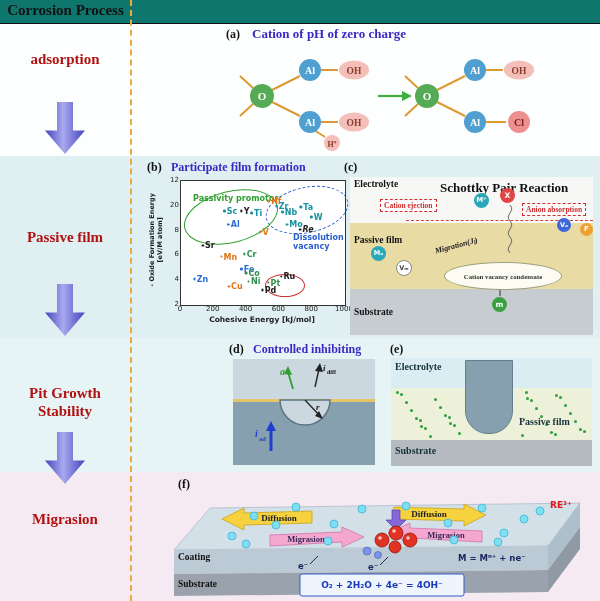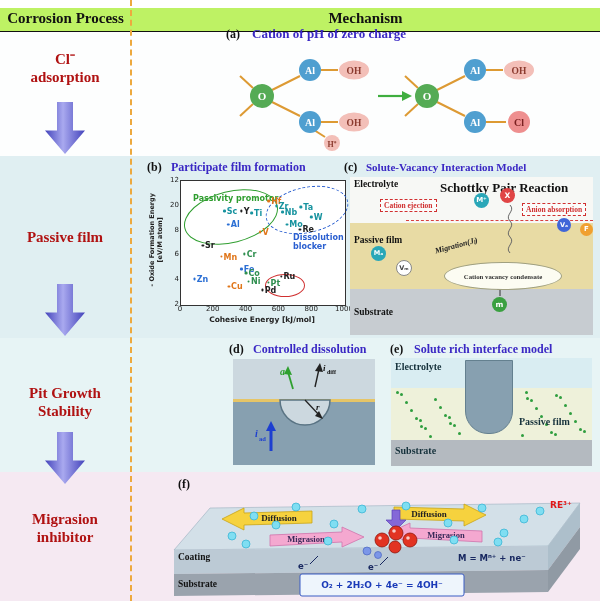--- a/index.html
+++ b/index.html
@@ -6,21 +6,21 @@
   .fig{position:relative;width:600px;height:601px;background:#fff;overflow:hidden;
        font-family:"Liberation Serif",serif;color:#111;}
   .abs{position:absolute;}
   
   .row{position:absolute;left:0;right:0;}
   .row1{top:24px;height:132px;background:#fdfefe;}
   .row2{top:156px;height:182px;background:#e0eff2;}
   .row3{top:338px;height:134px;background:#e7f4f5;}
   .row4{top:472px;height:129px;background:#f5e9f2;}
   
-  .hdr{position:absolute;top:8px;left:0;right:0;height:23px;background:#bef264;border-bottom:1.5px solid #111;}
+  .hdr{position:absolute;top:0;left:0;right:0;height:23px;background:#0f766e;border-bottom:1.5px solid #111;}
   .hdr-l{position:absolute;left:0;top:2px;width:131px;text-align:center;font-weight:bold;font-size:15px;}
   .hdr-r{position:absolute;left:131px;right:0;top:2px;text-align:center;font-weight:bold;font-size:15px;}
   .vdash{position:absolute;left:130px;top:0;bottom:0;width:0;border-left:2px dashed #eda93e;}
   
   .stage{position:absolute;left:0;width:130px;text-align:center;color:#b01212;font-weight:bold;
          font-size:15px;line-height:1.2;}
   .flow-arrow{position:absolute;left:45px;width:40px;height:52px;
       background:linear-gradient(to right,#4343bb,#a9a9ef 45%,#4343bb);
       clip-path:polygon(30% 0,70% 0,70% 55%,100% 55%,50% 100%,0 55%,30% 55%);}
   
@@ -85,41 +85,38 @@
 
 <div class="fig">
 
   <div class="row row1"></div>
   <div class="row row2"></div>
   <div class="row row3"></div>
   <div class="row row4"></div>
 
   <div class="hdr">
     <div class="hdr-l">Corrosion Process</div>
-    <div class="hdr-r">Mechanism</div>
   </div>
   <div class="vdash"></div>
 
   <div class="stage" style="top:50px">
-    <div>Cl⁻</div>
     <div>adsorption</div>
   </div>
   <div class="flow-arrow" style="top:102px"></div>
   <div class="stage" style="top:228px">
     <div>Passive film</div>
   </div>
   <div class="flow-arrow" style="top:284px"></div>
   <div class="stage" style="top:384px">
     <div>Pit Growth</div>
     <div>Stability</div>
   </div>
   <div class="flow-arrow" style="top:432px"></div>
   <div class="stage" style="top:510px">
     <div>Migrasion</div>
-    <div>inhibitor</div>
   </div>
 
   <div class="ptag" style="left:226px;top:27px">(a)</div>
   <div class="ptitle" style="left:252px;top:26px;font-size:13px">Cation of pH of zero charge</div>
 
   <svg class="abs" style="left:230px;top:48px" width="330" height="108" viewBox="0 0 330 108">
     <g stroke="#dd9a33" stroke-width="2">
       <line x1="23" y1="40" x2="10" y2="28"></line>
         <line x1="23" y1="56" x2="10" y2="68"></line>
       <line x1="42" y1="42" x2="70" y2="28"></line>
@@ -180,32 +177,32 @@
         <span class="ytick" style="top: 20%;">20</span>
         <span class="ytick" style="top: 0%;">12</span>
       </div>
     <div class="plotbox">
       <div class="ell ell-green"></div>
       <div class="ell ell-blue"></div>
       <div class="ell ell-red"></div>
       <div class="ann-green">Passivity promotor</div>
       <div class="ann-blue">
         <div>Dissolution</div>
-        <div>blocker</div>
+        <div>vacancy</div>
       </div>
     <span class="pt" style="left: 30%; top: 24%; color: rgb(23, 147, 159);">Sc</span>
         <span class="pt" style="left: 39%; top: 24%; color: rgb(34, 34, 34);">Y</span>
         <span class="pt" style="left: 46%; top: 26%; color: rgb(23, 147, 159);">Ti</span>
         <span class="pt" style="left: 57%; top: 16%; color: rgb(224, 118, 26);">Hf</span>
         <span class="pt" style="left: 61.5%; top: 20%; color: rgb(23, 147, 159);">Zr</span>
         <span class="pt" style="left: 66%; top: 25%; color: rgb(23, 147, 159);">Nb</span>
         <span class="pt" style="left: 76.5%; top: 21%; color: rgb(23, 147, 159);">Ta</span>
         <span class="pt" style="left: 82.5%; top: 29%; color: rgb(23, 147, 159);">W</span>
         <span class="pt" style="left: 69%; top: 35%; color: rgb(23, 147, 159);">Mo</span>
-        <span class="pt" style="left: 76.5%; top: 39%; color: rgb(34, 34, 34);">Re</span>
+        <span class="pt" style="left: 76.5%; top: 39%; color: rgb(34, 34, 34); font-style: italic;">Re</span>
         <span class="pt" style="left: 50.5%; top: 41%; color: rgb(224, 118, 26);">V</span>
         <span class="pt" style="left: 32%; top: 35%; color: rgb(43, 111, 212);">Al</span>
         <span class="pt" style="left: 16.5%; top: 52%; color: rgb(34, 34, 34);">Sr</span>
         <span class="pt" style="left: 29%; top: 61%; color: rgb(224, 118, 26);">Mn</span>
         <span class="pt" style="left: 42%; top: 59%; color: rgb(47, 143, 79);">Cr</span>
         <span class="pt" style="left: 40.5%; top: 71%; color: rgb(43, 111, 212);">Fe</span>
         <span class="pt" style="left: 12%; top: 79%; color: rgb(43, 111, 212);">Zn</span>
         <span class="pt" style="left: 43.5%; top: 74%; color: rgb(47, 143, 79);">Co</span>
         <span class="pt" style="left: 44.5%; top: 81%; color: rgb(47, 143, 79);">Ni</span>
         <span class="pt" style="left: 33%; top: 85%; color: rgb(224, 118, 26);">Cu</span>
@@ -218,21 +215,20 @@
         <span class="xtick" style="left: 20%;">200</span>
         <span class="xtick" style="left: 40%;">400</span>
         <span class="xtick" style="left: 60%;">600</span>
         <span class="xtick" style="left: 80%;">800</span>
         <span class="xtick" style="left: 100%;">1000</span>
       </div>
     <div class="xlab">Cohesive Energy [kJ/mol]</div>
   </div>
 
   <div class="ptag" style="left:344px;top:160px">(c)</div>
-  <div class="ptitle" style="left:366px;top:161px;font-size:11px">Solute-Vacancy Interaction Model</div>
 
   <div class="cdiag">
     <div class="clayer c-elec"></div>
     <div class="clayer c-film"></div>
     <div class="clayer c-sub"></div>
     <div class="c-dash"></div>
 
     <svg class="abs" style="left:0;top:0" width="243" height="158" viewBox="0 0 243 158">
       <path d="M160,28 c6,6 -6,10 0,16 c6,6 -6,10 0,16 c6,6 -6,10 0,16" stroke="#666" stroke-width="1" fill="none"></path>
       <line x1="150" y1="119" x2="150" y2="113" stroke="#333" stroke-width="1"></line>
@@ -253,21 +249,21 @@
     <div class="cmig">Migration(Jₗ)</div>
     <div class="cion" style="left:21px;top:69px;width:15px;height:15px;background:#2aa7b8;font-size:6.5px;line-height:15px">Mₐ</div>
     <div class="cion" style="left:46px;top:83px;width:14px;height:14px;background:#fff;border:1px solid #888;color:#444;font-size:6.5px;line-height:14px">Vₘ</div>
     <div class="cond">Cation vacancy condensate</div>
 
     <div class="clab" style="left:4px;top:130px">Substrate</div>
     <div class="cion" style="left:142px;top:120px;width:15px;height:15px;background:#3aa040;font-size:7.5px;line-height:15px">m</div>
   </div>
 
   <div class="ptag" style="left:229px;top:342px">(d)</div>
-  <div class="ptitle" style="left:253px;top:342px">Controlled dissolution</div>
+  <div class="ptitle" style="left:253px;top:342px">Controlled inhibiting</div>
 
   <div class="ddiag">
     <div class="d-top"></div>
     <div class="d-band"></div>
     <div class="d-bot"></div>
     <svg class="abs" style="left:0;top:0" width="142" height="106" viewBox="0 0 142 106">
       <path d="M 47 41 A 25 25 0 0 0 97 41 Z" fill="#ccd8df" stroke="#5a7484" stroke-width="1.5"></path>
       <line x1="60" y1="30" x2="55" y2="13" stroke="#2fa02f" stroke-width="1.8"></line>
       <polygon points="51,15 55,7 59,16" fill="#2fa02f"></polygon>
       <line x1="82" y1="28" x2="86" y2="10" stroke="#222" stroke-width="1.4"></line>
@@ -279,21 +275,20 @@
       <text class="st" x="47" y="16" font-size="10" font-style="italic" fill="#2fa02f">a</text>
       <text class="st" x="90" y="12" font-size="9" font-style="italic" fill="#111">i</text>
       <text class="st" x="94" y="15" font-size="6" fill="#111">diff</text>
       <text class="st" x="83" y="51" font-size="9" font-style="italic" fill="#111">r</text>
       <text class="st" x="22" y="78" font-size="10" font-style="italic" fill="#1d3fd0">i</text>
       <text class="st" x="26" y="82" font-size="6.5" fill="#1d3fd0">ad</text>
     </svg>
   </div>
 
   <div class="ptag" style="left:390px;top:342px">(e)</div>
-  <div class="ptitle" style="left:414px;top:342px">Solute rich interface model</div>
 
   <div class="ediag">
     <div class="e-elec"></div>
     <div class="e-film">
       <span class="abs" style="left:0;top:0;right:0;bottom:0">
           <i class="gdot" style="left: 5px; top: 3px;"></i>
           <i class="gdot" style="left: 58px; top: 34px;"></i>
           <i class="gdot" style="left: 164px; top: 6px;"></i>
           <i class="gdot" style="left: 29px; top: 37px;"></i>
           <i class="gdot" style="left: 135px; top: 9px;"></i>

